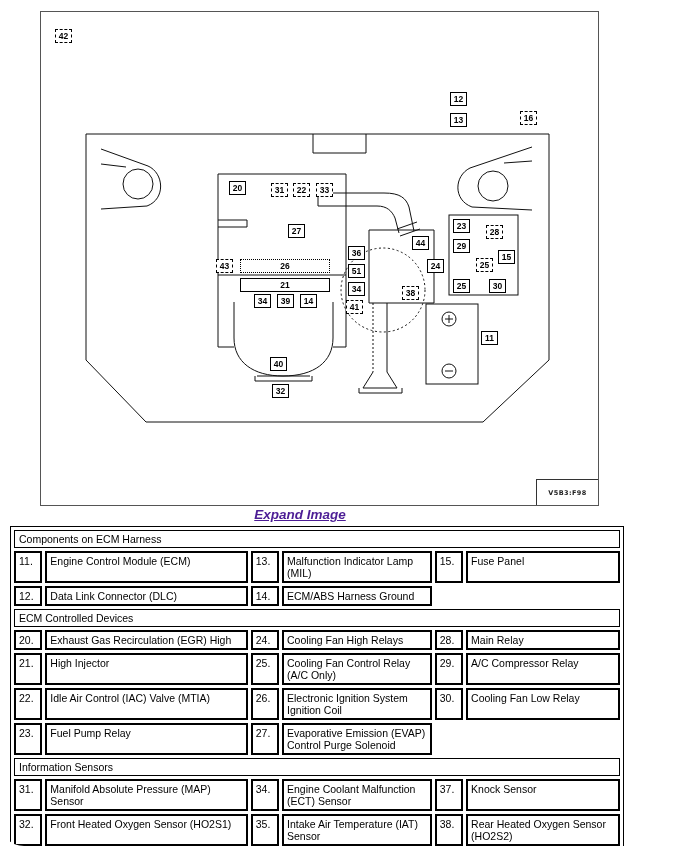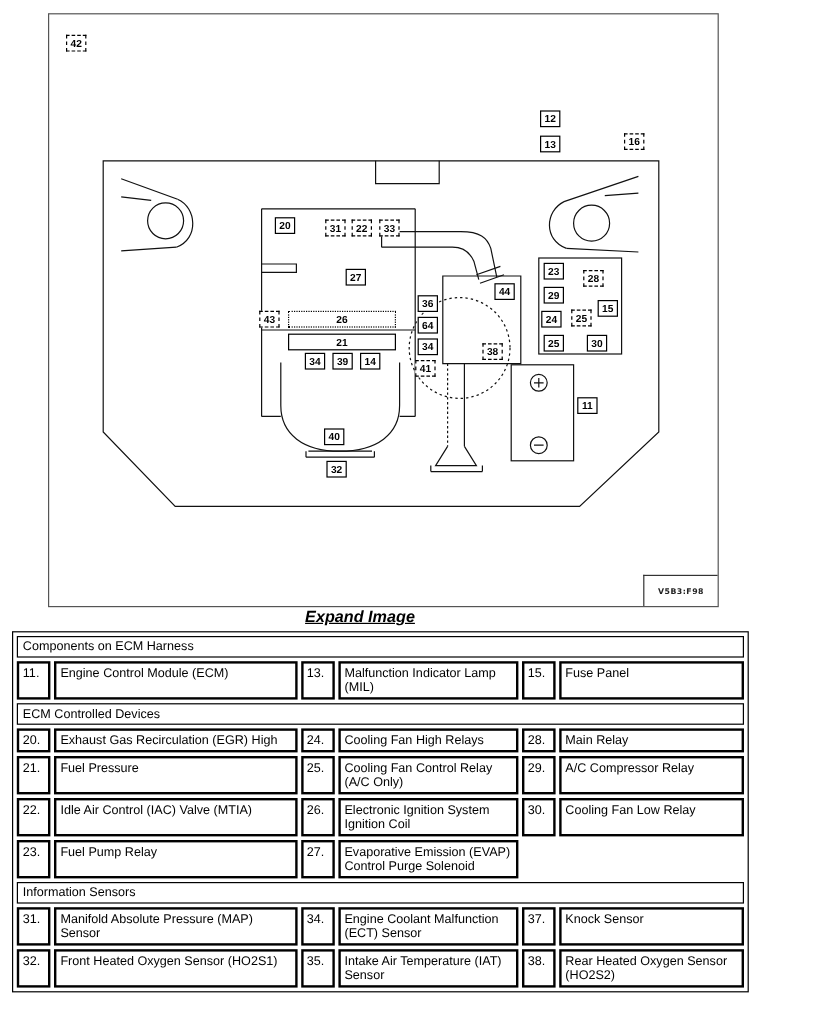--- a/index.html
+++ b/index.html
@@ -15,21 +15,21 @@
         display:flex;align-items:center;justify-content:center;
         min-width:13px;height:12px;padding:0 1px;line-height:1;box-sizing:content-box;}
   .dashed{border-style:dashed;border-width:1.3px;}
   .bar{width:86px;}
   .stamp{position:absolute;right:0;bottom:0;width:61px;height:25px;
          border-left:1px solid #333;border-top:1px solid #333;
          display:flex;align-items:center;justify-content:center;
          font:bold 6.5px "DejaVu Sans",sans-serif;letter-spacing:.4px;color:#222;}
 
   .expand{position:absolute;left:0;top:505px;width:600px;text-align:center;}
-  .expand a{font:bold italic 13.5px "Liberation Sans",sans-serif;color:#000000;
+  .expand a{font:bold italic 13.5px "Liberation Sans",sans-serif;color:#4c1d95;
             text-decoration:underline;cursor:pointer;}
 
   
   .tablewrap{position:absolute;left:10px;top:526px;width:612px;
              border:1px solid #000;background:#fff;}
   table.cmp{border-collapse:separate;border-spacing:3px;width:100%;table-layout:fixed;}
   table.cmp td{border:2px solid #000;font:10.5px "Liberation Sans",sans-serif;
                line-height:12px;padding:2px 3px;vertical-align:top;background:#fff;}
   table.cmp td.sec{border:1px solid #000;font-size:10.5px;padding:2px 4px;height:12px;}
   table.cmp td.num{text-align:left;padding-left:3px;white-space:nowrap;}
@@ -104,33 +104,33 @@
     <div class="dlbl dashed" style="left:252px;top:171px">22</div>
     <div class="dlbl dashed" style="left:275px;top:171px">33</div>
     <div class="dlbl" style="left:247px;top:212px">27</div>
     <div class="dlbl dashed" style="left:175px;top:247px">43</div>
     <div class="dlbl bar" style="left:199px;top:247px;border-style:dotted">26</div>
     <div class="dlbl bar" style="left:199px;top:266px">21</div>
     <div class="dlbl" style="left:213px;top:282px">34</div>
     <div class="dlbl" style="left:236px;top:282px">39</div>
     <div class="dlbl" style="left:259px;top:282px">14</div>
     <div class="dlbl" style="left:307px;top:234px">36</div>
-    <div class="dlbl" style="left:307px;top:252px">64</div>
+    <div class="dlbl" style="left:307px;top:252px">51</div>
     <div class="dlbl" style="left:307px;top:270px">34</div>
     <div class="dlbl dashed" style="left:305px;top:288px">41</div>
     <div class="dlbl" style="left:371px;top:224px">44</div>
     <div class="dlbl dashed" style="left:361px;top:274px">38</div>
     <div class="dlbl" style="left:229px;top:345px">40</div>
     <div class="dlbl" style="left:231px;top:372px">32</div>
     <div class="dlbl" style="left:440px;top:319px">11</div>
     <div class="dlbl" style="left:412px;top:207px">23</div>
     <div class="dlbl dashed" style="left:445px;top:213px">28</div>
     <div class="dlbl" style="left:412px;top:227px">29</div>
     <div class="dlbl" style="left:457px;top:238px">15</div>
-    <div class="dlbl" style="left:410px;top:247px">24</div>
+    <div class="dlbl" style="left:386px;top:247px">24</div>
     <div class="dlbl dashed" style="left:435px;top:246px">25</div>
     <div class="dlbl" style="left:412px;top:267px">25</div>
     <div class="dlbl" style="left:448px;top:267px">30</div>
 
     <div class="stamp">V5B3:F98</div>
   </div>
 
   <div class="expand">
     <a>Expand Image</a>
   </div>
@@ -150,35 +150,42 @@
           <td class="sec" colspan="6">Components on ECM Harness</td>
         </tr>
         <tr>
           <td class="num">11.</td>
           <td>Engine Control Module (ECM)</td>
           <td class="num">13.</td>
           <td>Malfunction Indicator Lamp (MIL)</td>
           <td class="num">15.</td>
           <td>Fuse Panel</td>
         </tr>
+        <tr>
+          <td class="num">12.</td>
+          <td>Data Link Connector (DLC)</td>
+          <td class="num">14.</td>
+          <td>ECM/ABS Harness Ground</td>
+          <td class="blank" colspan="2"></td>
+        </tr>
 
         <tr>
           <td class="sec" colspan="6">ECM Controlled Devices</td>
         </tr>
         <tr>
           <td class="num">20.</td>
           <td>Exhaust Gas Recirculation (EGR) High</td>
           <td class="num">24.</td>
           <td>Cooling Fan High Relays</td>
           <td class="num">28.</td>
           <td>Main Relay</td>
         </tr>
         <tr>
           <td class="num">21.</td>
-          <td>Fuel Pressure</td>
+          <td>High Injector</td>
           <td class="num">25.</td>
           <td>Cooling Fan Control Relay (A/C Only)</td>
           <td class="num">29.</td>
           <td>A/C Compressor Relay</td>
         </tr>
         <tr>
           <td class="num">22.</td>
           <td>Idle Air Control (IAC) Valve (MTIA)</td>
           <td class="num">26.</td>
           <td>Electronic Ignition System Ignition Coil</td>

